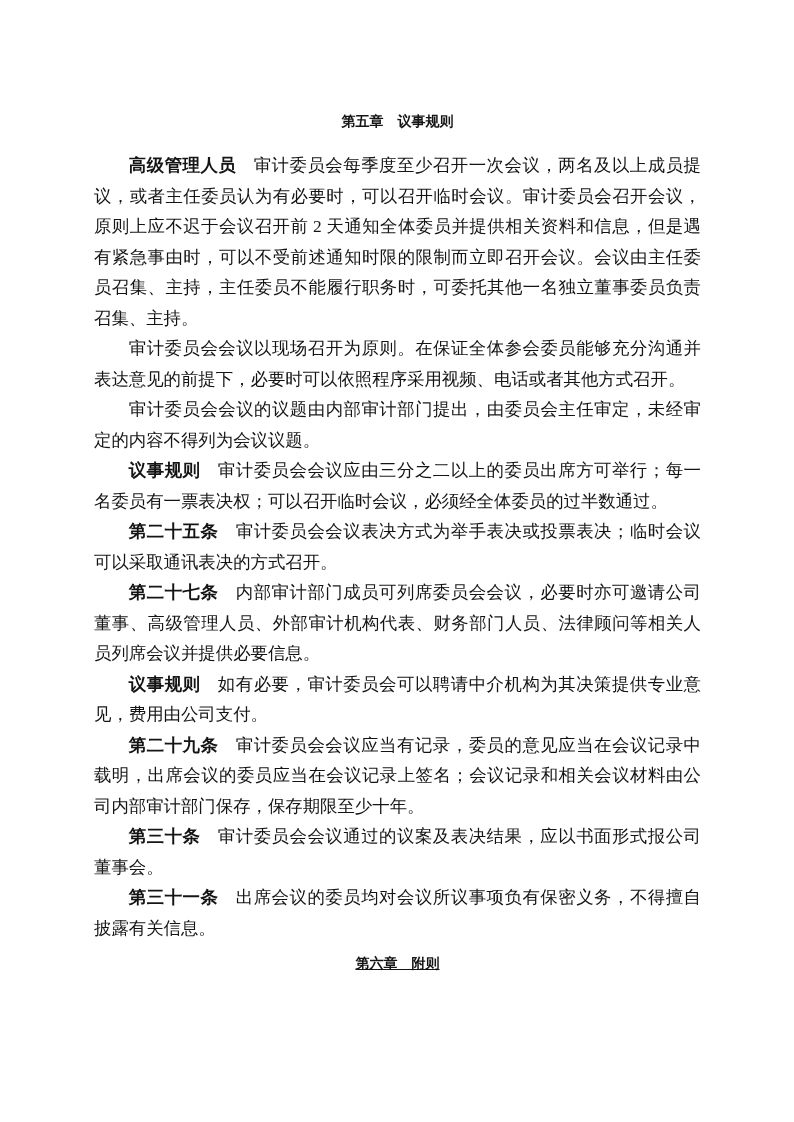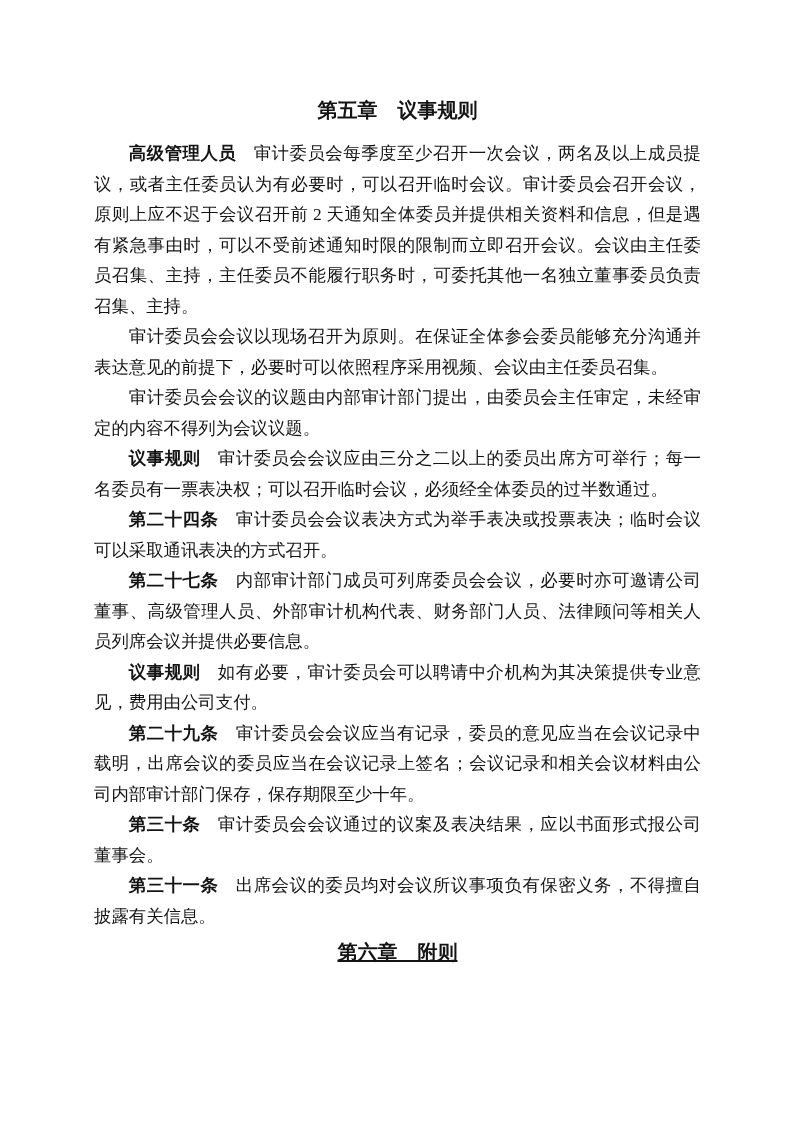--- a/index.html
+++ b/index.html
@@ -13,25 +13,25 @@
     height: 1122px;
     margin: 0 auto;
     background: #ffffff;
     box-sizing: border-box;
     padding: 96px 93px 0 94px;
     font-family: "Liberation Serif", "DejaVu Serif", serif;
     color: #141414;
     overflow: hidden;
   }
   .chapter-title {
-    font-size: 20px;
+    font-size: 14px;
     line-height: 28px;
     font-weight: bold;
     text-align: center;
-    margin: 0 0 14px 0;
+    margin: 12px 0 14px 0;
   }
   .chapter-title.ch6 {
     margin-top: 7px;
     margin-bottom: 0;
     text-decoration: underline;
   }
   .para {
     margin: 0;
     font-size: 17.4px;
     line-height: 30.5px;
@@ -49,27 +49,27 @@
 </style>
 </head>
 <body>
 
 <div class="page">
 
   <h1 class="chapter-title">第五章　议事规则</h1>
 
   <p class="para"><span class="term">高级管理人员</span><span>审计委员会每季度至少召开一次会议，两名及以上成员提议，或者主任委员认为有必要时，可以召开临时会议。审计委员会召开会议，原则上应不迟于会议召开前 2 天通知全体委员并提供相关资料和信息，但是遇有紧急事由时，可以不受前述通知时限的限制而立即召开会议。会议由主任委员召集、主持，主任委员不能履行职务时，可委托其他一名独立董事委员负责召集、主持。</span></p>
 
-  <p class="para"><span class="term"></span><span>审计委员会会议以现场召开为原则。在保证全体参会委员能够充分沟通并表达意见的前提下，必要时可以依照程序采用视频、会议由主任委员召集。</span></p>
+  <p class="para"><span class="term"></span><span>审计委员会会议以现场召开为原则。在保证全体参会委员能够充分沟通并表达意见的前提下，必要时可以依照程序采用视频、电话或者其他方式召开。</span></p>
 
   <p class="para"><span class="term"></span><span>审计委员会会议的议题由内部审计部门提出，由委员会主任审定，未经审定的内容不得列为会议议题。</span></p>
 
   <p class="para"><span class="term">议事规则</span><span>审计委员会会议应由三分之二以上的委员出席方可举行；每一名委员有一票表决权；可以召开临时会议，必须经全体委员的过半数通过。</span></p>
 
-  <p class="para"><span class="term">第二十四条</span><span>审计委员会会议表决方式为举手表决或投票表决；临时会议可以采取通讯表决的方式召开。</span></p>
+  <p class="para"><span class="term">第二十五条</span><span>审计委员会会议表决方式为举手表决或投票表决；临时会议可以采取通讯表决的方式召开。</span></p>
 
   <p class="para"><span class="term">第二十七条</span><span>内部审计部门成员可列席委员会会议，必要时亦可邀请公司董事、高级管理人员、外部审计机构代表、财务部门人员、法律顾问等相关人员列席会议并提供必要信息。</span></p>
 
   <p class="para"><span class="term">议事规则</span><span>如有必要，审计委员会可以聘请中介机构为其决策提供专业意见，费用由公司支付。</span></p>
 
 
   <p class="para"><span class="term">第二十九条</span><span>审计委员会会议应当有记录，委员的意见应当在会议记录中载明，出席会议的委员应当在会议记录上签名；会议记录和相关会议材料由公司内部审计部门保存，保存期限至少十年。</span></p>
 
   <p class="para"><span class="term">第三十条</span><span>审计委员会会议通过的议案及表决结果，应以书面形式报公司董事会。</span></p>
 

